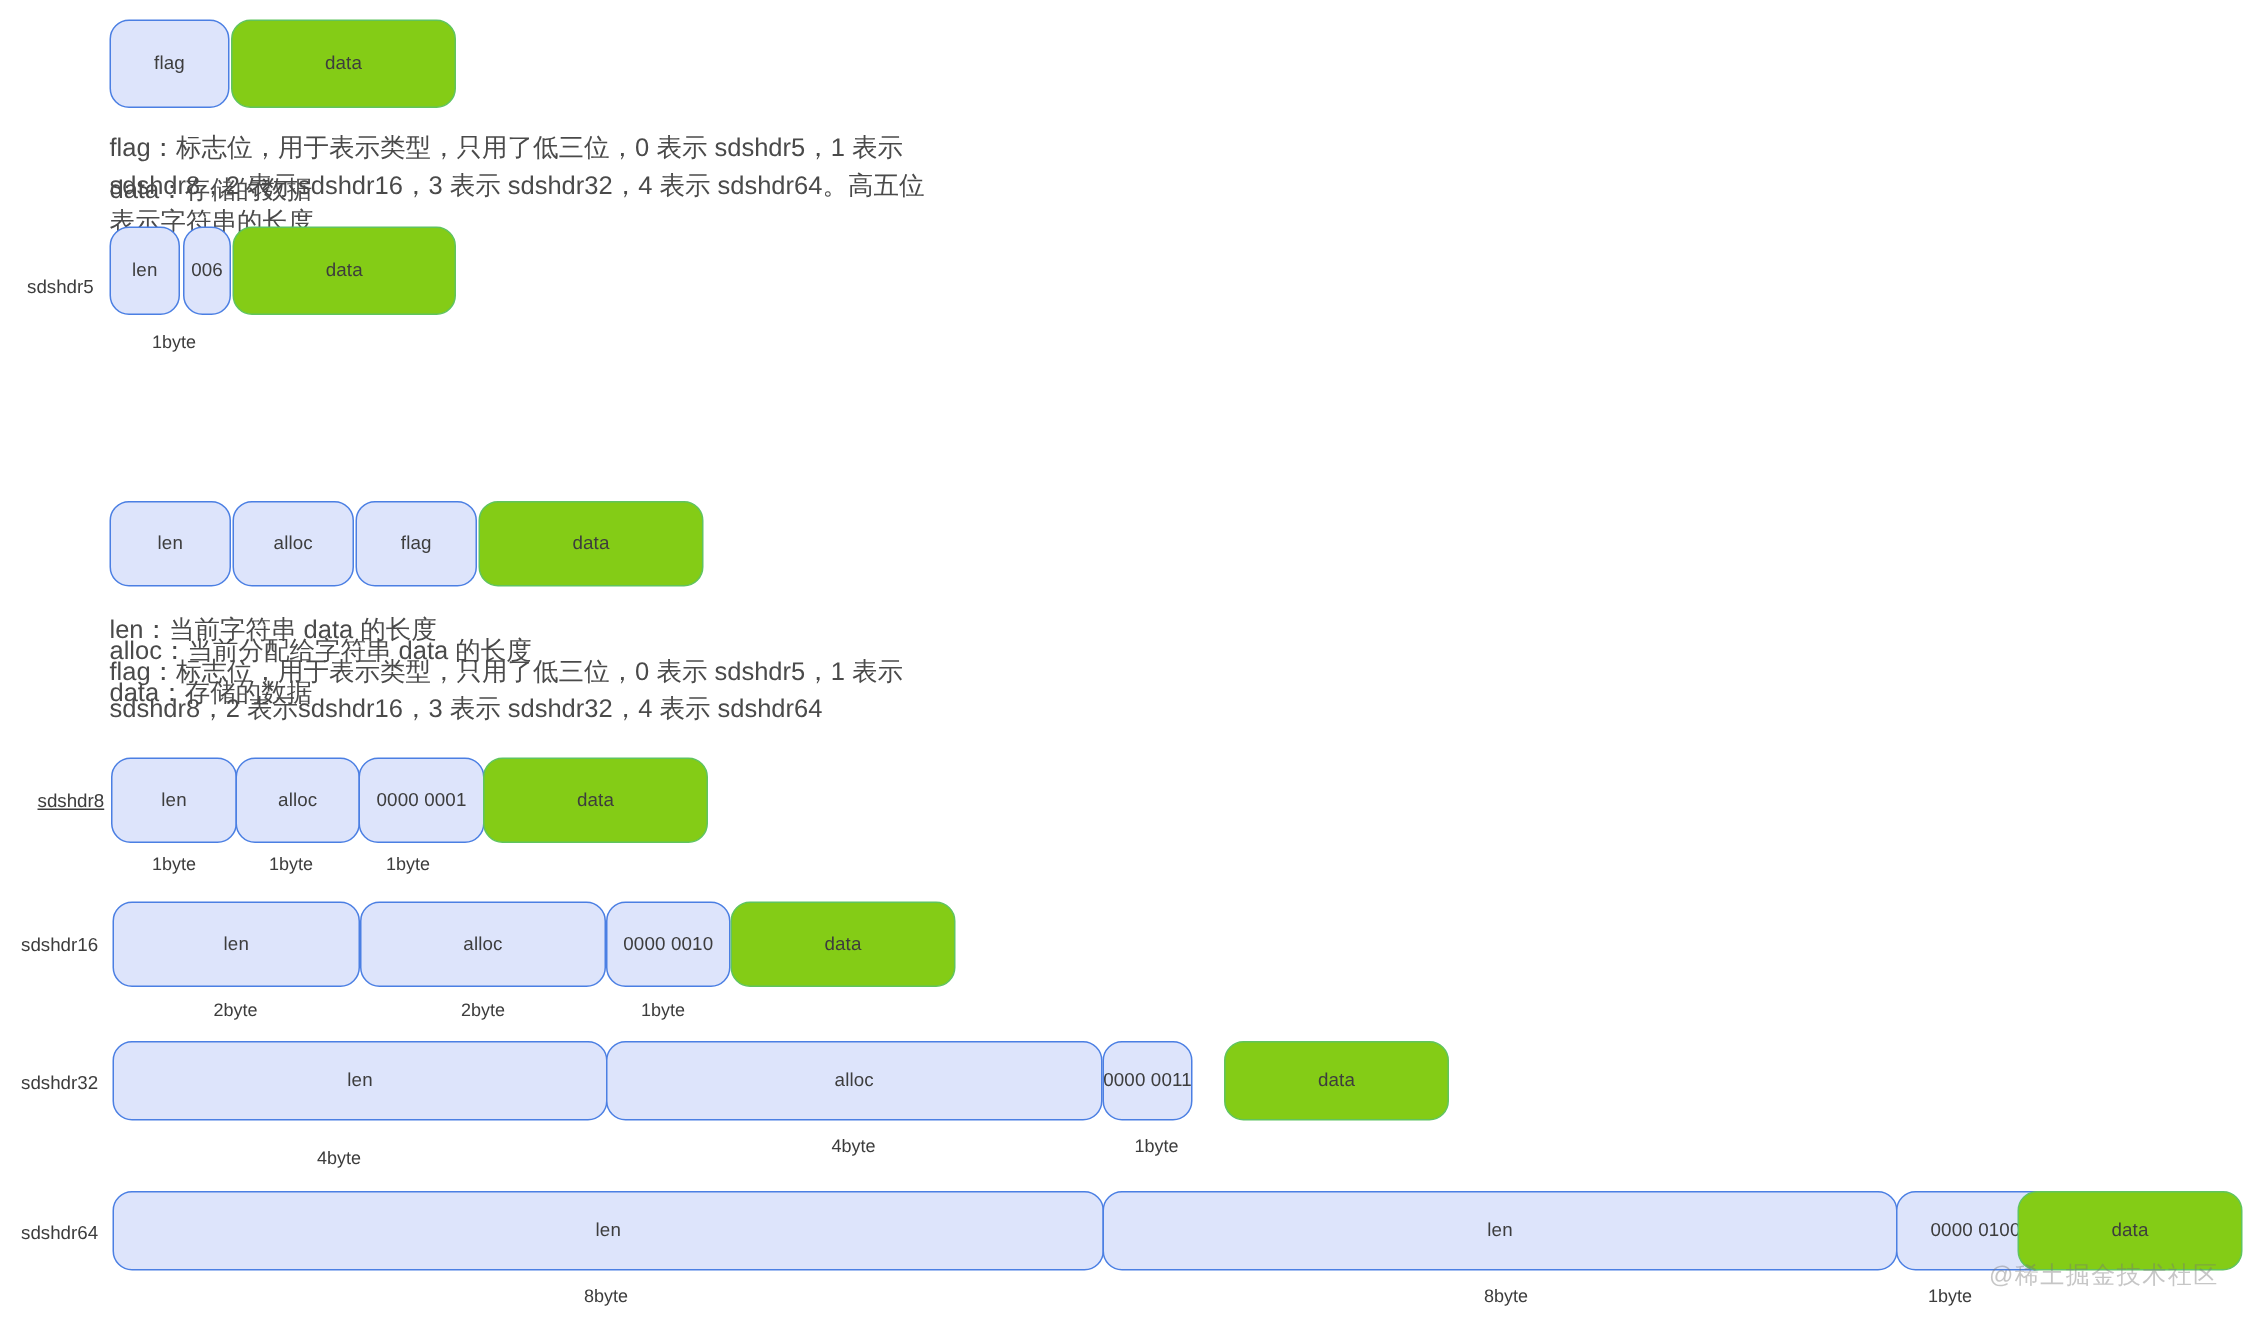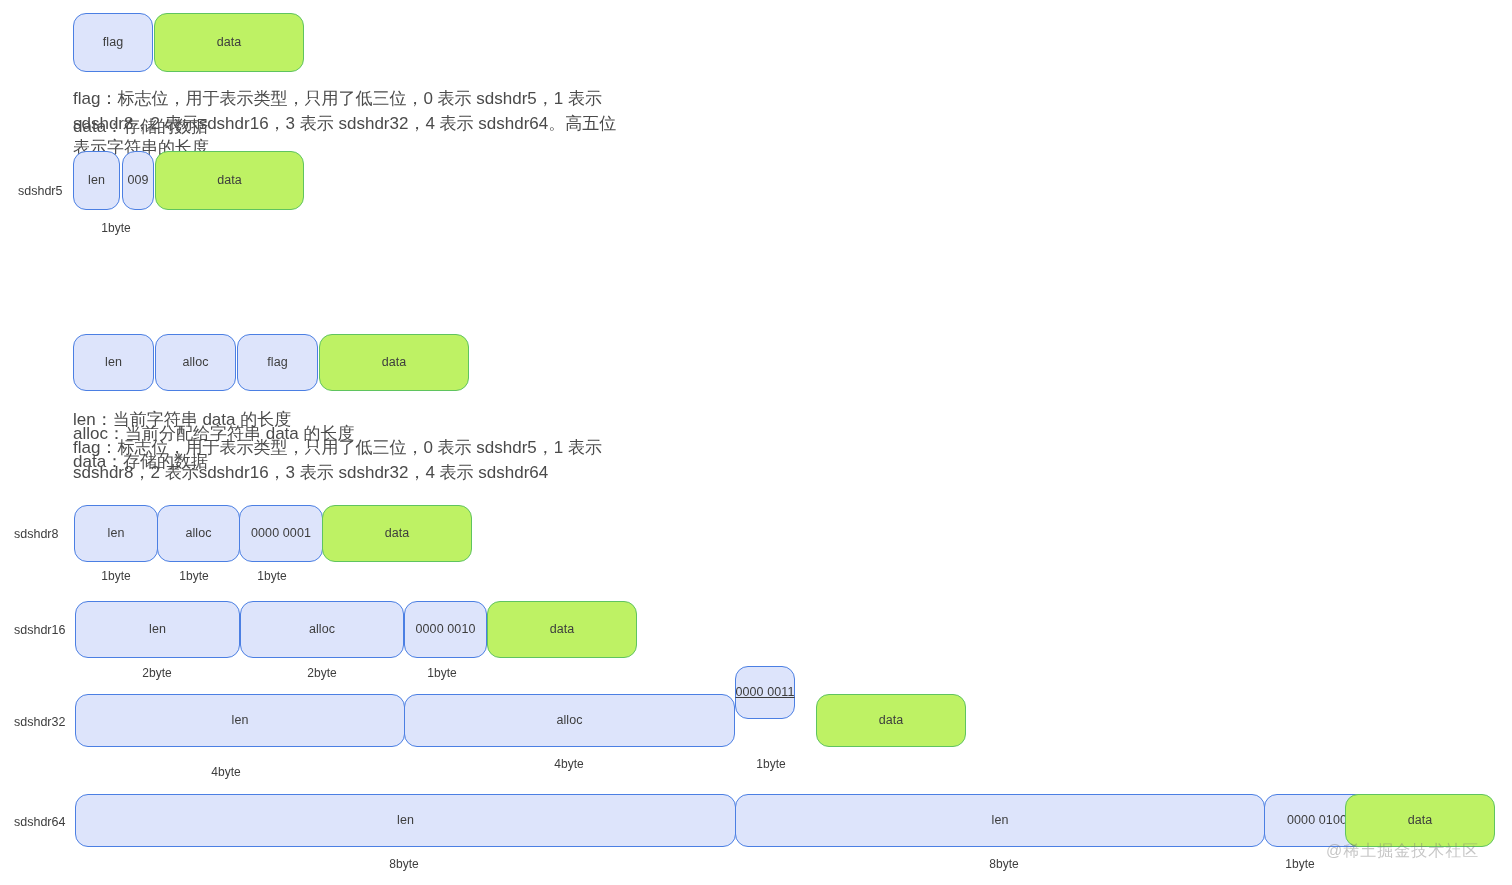--- a/index.html
+++ b/index.html
@@ -34,21 +34,21 @@
     line-height: 1;
     letter-spacing: .1px;
     color: #3d3d3d;
     white-space: nowrap;
   }
   .cell.blue {
     background: #dde4fb;
     border: 1.6px solid #4b7fe3;
   }
   .cell.green {
-    background: #bef264;
+    background: #84cc16;
     border: 1.6px solid #5fc45f;
   }
 
   .row-label {
     position: absolute;
     font-size: 12.5px;
     line-height: 1;
     color: #3d3d3d;
     white-space: nowrap;
   }
@@ -90,56 +90,56 @@
 <div class="canvas">
 
   <div class="cell blue" style="left:73px; top:13px; width:80px; height:59px;">flag</div>
   <div class="cell green" style="left:154px; top:13px; width:150px; height:59px;">data</div>
 
   <div class="note wide" style="left:73px; top:87px; width:545px;">flag：标志位，用于表示类型，只用了低三位，0 表示 sdshdr5，1 表示 sdshdr8，2 表示sdshdr16，3 表示 sdshdr32，4 表示 sdshdr64。高五位表示字符串的长度</div>
   <div class="note" style="left:73px; top:115px;">data：存储的数据</div>
 
   <div class="row-label" style="left:18px; top:175px;margin-top:10px;">sdshdr5</div>
   <div class="cell blue" style="left:73px; top:151px; width:47px; height:59px;">len</div>
-  <div class="cell blue" style="left:122px; top:151px; width:32px; height:59px;">009</div>
+  <div class="cell blue" style="left:122px; top:151px; width:32px; height:59px;">006</div>
   <div class="cell green" style="left:155px; top:151px; width:149px; height:59px;">data</div>
   <div class="byte-label" style="left:116px; top:222px;">1byte</div>
 
   <div class="cell blue" style="left:73px; top:334px; width:81px; height:57px;">len</div>
   <div class="cell blue" style="left:155px; top:334px; width:81px; height:57px;">alloc</div>
   <div class="cell blue" style="left:237px; top:334px; width:81px; height:57px;">flag</div>
   <div class="cell green" style="left:319px; top:334px; width:150px; height:57px;">data</div>
 
   <div class="note" style="left:73px; top:408px;">len：当前字符串 data 的长度</div>
   <div class="note" style="left:73px; top:422px;">alloc：当前分配给字符串 data 的长度</div>
   <div class="note wide" style="left:73px; top:436px; width:600px;">flag：标志位，用于表示类型，只用了低三位，0 表示 sdshdr5，1 表示 sdshdr8，2 表示sdshdr16，3 表示 sdshdr32，4 表示 sdshdr64</div>
   <div class="note" style="left:73px; top:450px;">data：存储的数据</div>
 
-  <div class="row-label" style="left:14px; top:528px;">sdshdr8</div>
+  <div class="row-label" style="left:25px; top:528px;text-decoration:underline;">sdshdr8</div>
   <div class="cell blue" style="left:74px; top:505px; width:84px; height:57px;">len</div>
   <div class="cell blue" style="left:157px; top:505px; width:83px; height:57px;">alloc</div>
   <div class="cell blue" style="left:239px; top:505px; width:84px; height:57px;">0000 0001</div>
   <div class="cell green" style="left:322px; top:505px; width:150px; height:57px;">data</div>
   <div class="byte-label" style="left:116px; top:570px;">1byte</div>
   <div class="byte-label" style="left:194px; top:570px;">1byte</div>
   <div class="byte-label" style="left:272px; top:570px;">1byte</div>
 
   <div class="row-label" style="left:14px; top:624px;">sdshdr16</div>
   <div class="cell blue" style="left:75px; top:601px; width:165px; height:57px;">len</div>
   <div class="cell blue" style="left:240px; top:601px; width:164px; height:57px;">alloc</div>
   <div class="cell blue" style="left:404px; top:601px; width:83px; height:57px;text-align:right;">0000 0010</div>
   <div class="cell green" style="left:487px; top:601px; width:150px; height:57px;">data</div>
   <div class="byte-label" style="left:157px; top:667px;">2byte</div>
   <div class="byte-label" style="left:322px; top:667px;">2byte</div>
   <div class="byte-label" style="left:442px; top:667px;">1byte</div>
 
   <div class="row-label" style="left:14px; top:716px;">sdshdr32</div>
   <div class="cell blue" style="left:75px; top:694px; width:330px; height:53px;">len</div>
   <div class="cell blue" style="left:404px; top:694px; width:331px; height:53px;">alloc</div>
-  <div class="cell blue" style="left:735px; top:666px; width:60px; height:53px;text-decoration:underline;">0000 0011</div>
+  <div class="cell blue" style="left:735px; top:694px; width:60px; height:53px;">0000 0011</div>
   <div class="cell green" style="left:816px; top:694px; width:150px; height:53px;">data</div>
   <div class="byte-label" style="left:226px; top:766px;">4byte</div>
   <div class="byte-label" style="left:569px; top:758px;">4byte</div>
   <div class="byte-label" style="left:771px; top:758px;">1byte</div>
 
   <div class="row-label" style="left:14px; top:816px;">sdshdr64</div>
   <div class="cell blue" style="left:75px; top:794px; width:661px; height:53px;">len</div>
   <div class="cell blue" style="left:735px; top:794px; width:530px; height:53px;">len</div>
   <div class="cell blue" style="left:1264px; top:794px; width:106px; height:53px;">0000 0100</div>
   <div class="cell green" style="left:1345px; top:794px; width:150px; height:53px;">data</div>

